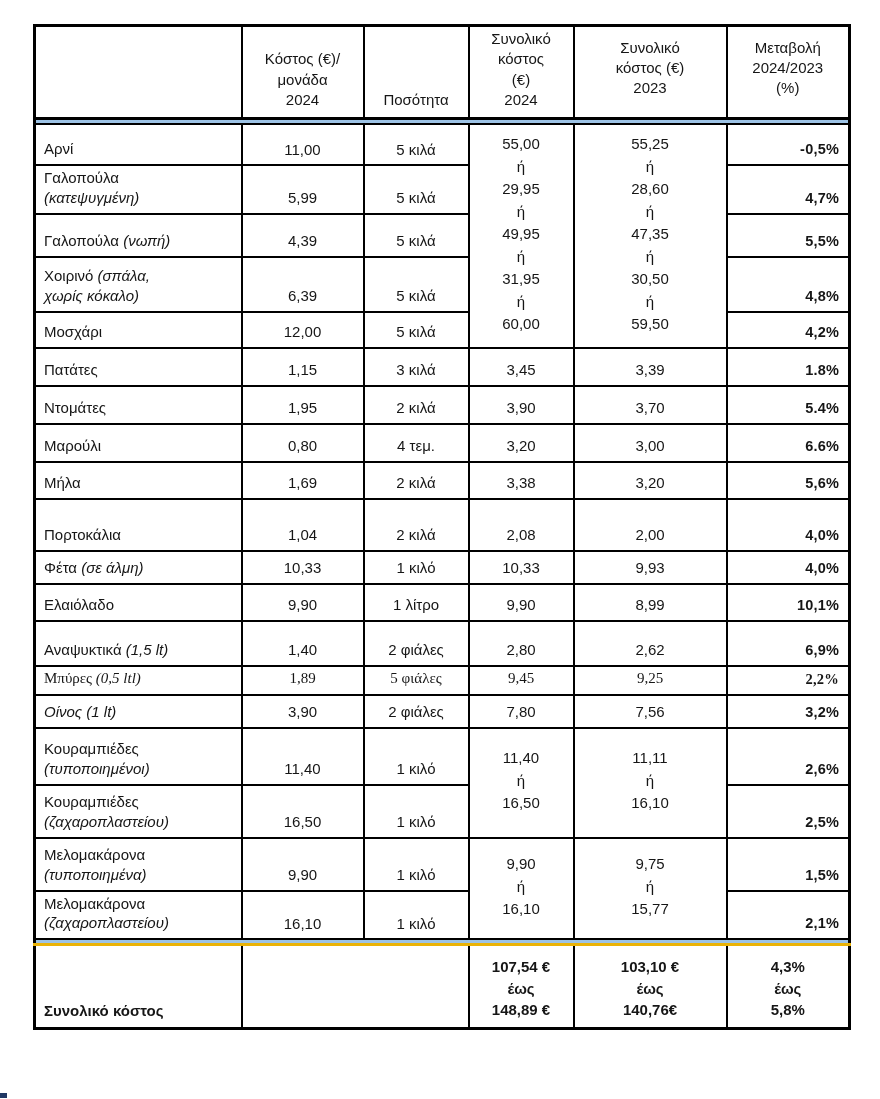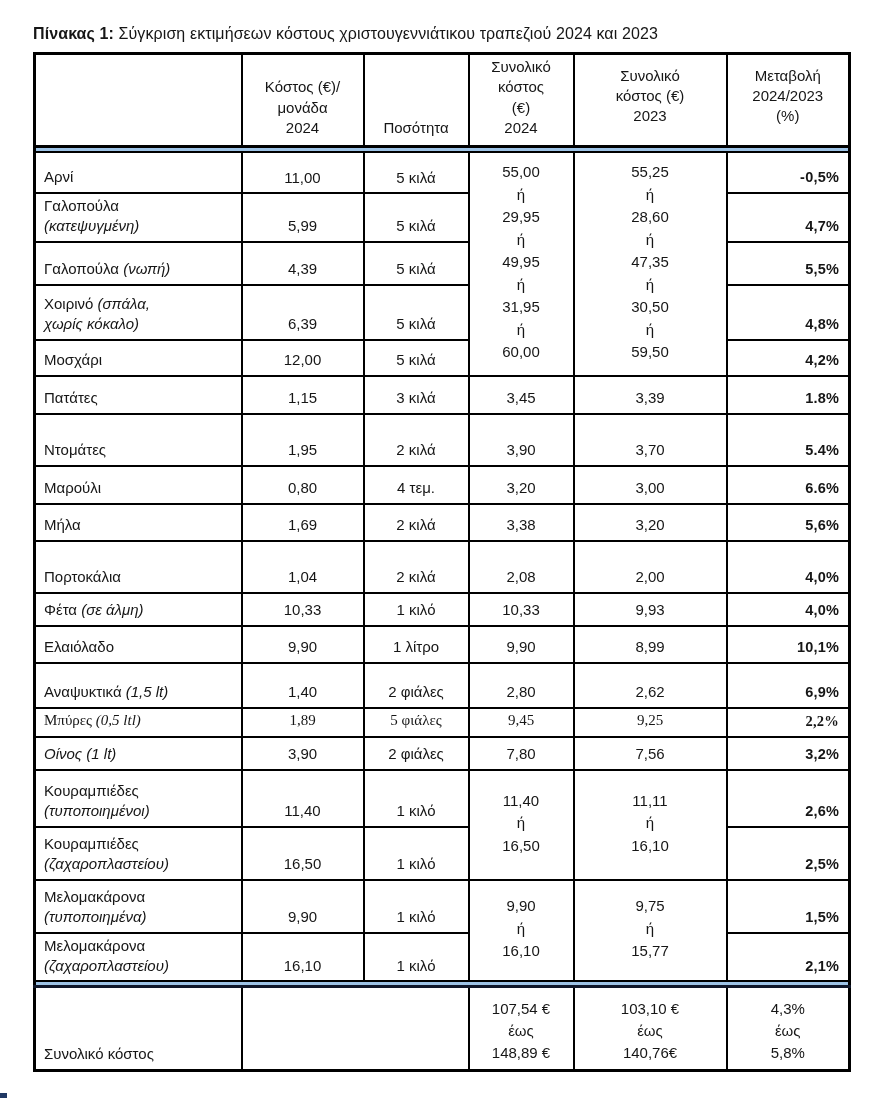--- a/index.html
+++ b/index.html
@@ -23,36 +23,35 @@
   .cmp thead th{
     text-align:center;white-space:pre-line;font-weight:400;
     border-bottom:3px solid #000;padding-bottom:7px;line-height:1.35;
   }
   .cmp thead th.vmid{vertical-align:middle;padding-bottom:10px;}
   .cmp td.name{text-align:left;padding-left:8px;white-space:pre-line;line-height:1.32;}
   .cmp td.num{text-align:center;}
   .cmp td.pct{text-align:right;font-weight:700;padding-right:9px;font-size:14.5px;letter-spacing:.2px;}
   .cmp td.merged{text-align:center;vertical-align:middle;white-space:pre-line;line-height:1.5;}
   .cmp tr.sep td{border:0;padding:0;height:3px;background:#9DC3E6;}
-  .cmp tr.total td{border-top:3px solid #0f172a;font-weight:400;}
+  .cmp tr.total td{border-top:3px solid #eab308;font-weight:700;}
   .cmp tr.total td.name{vertical-align:bottom;padding-bottom:6px;}
   .cmp tr.total td.totnum{
     text-align:center;vertical-align:bottom;white-space:pre-line;
     line-height:1.45;padding-bottom:6px;font-size:15px;
   }
   .cmp em{font-style:italic;}
   .source{font-size:15.5px;margin-top:6px;letter-spacing:.1px;}
   .corner-mark{position:absolute;left:0;bottom:1px;width:7px;height:5px;background:#203864;}
 </style>
 </head>
 <body>
 
 <div class="page">
 
-  <p class="title"><span class="tlabel">Πίνακας 1:</span><span> Σύγκριση εκτιμήσεων κόστους χριστουγεννιάτικου τραπεζιού 2024 και 2023</span></p>
 
   <table class="cmp">
     <colgroup>
       <col style="width:207px">
         <col style="width:122px">
         <col style="width:105px">
       <col style="width:105px">
         <col style="width:153px">
         <col style="width:123px">
     </colgroup>
@@ -130,21 +129,21 @@
           <td class="pct">4,2%</td>
         </tr>
         <tr style="height: 38px; padding-left: 48px;">
           <td class="name"><span>Πατάτες</span></td>
           <td class="num">1,15</td>
           <td class="num">3 κιλά</td>
           <td class="num">3,45</td>
           <td class="num">3,39</td>
           <td class="pct">1.8%</td>
         </tr>
-        <tr style="height: 52px;">
+        <tr style="height: 38px;">
           <td class="name"><span>Ντομάτες</span></td>
           <td class="num">1,95</td>
           <td class="num">2 κιλά</td>
           <td class="num">3,90</td>
           <td class="num">3,70</td>
           <td class="pct">5.4%</td>
         </tr>
         <tr style="height: 38px;">
           <td class="name"><span>Μαρούλι</span></td>
           <td class="num">0,80</td>

